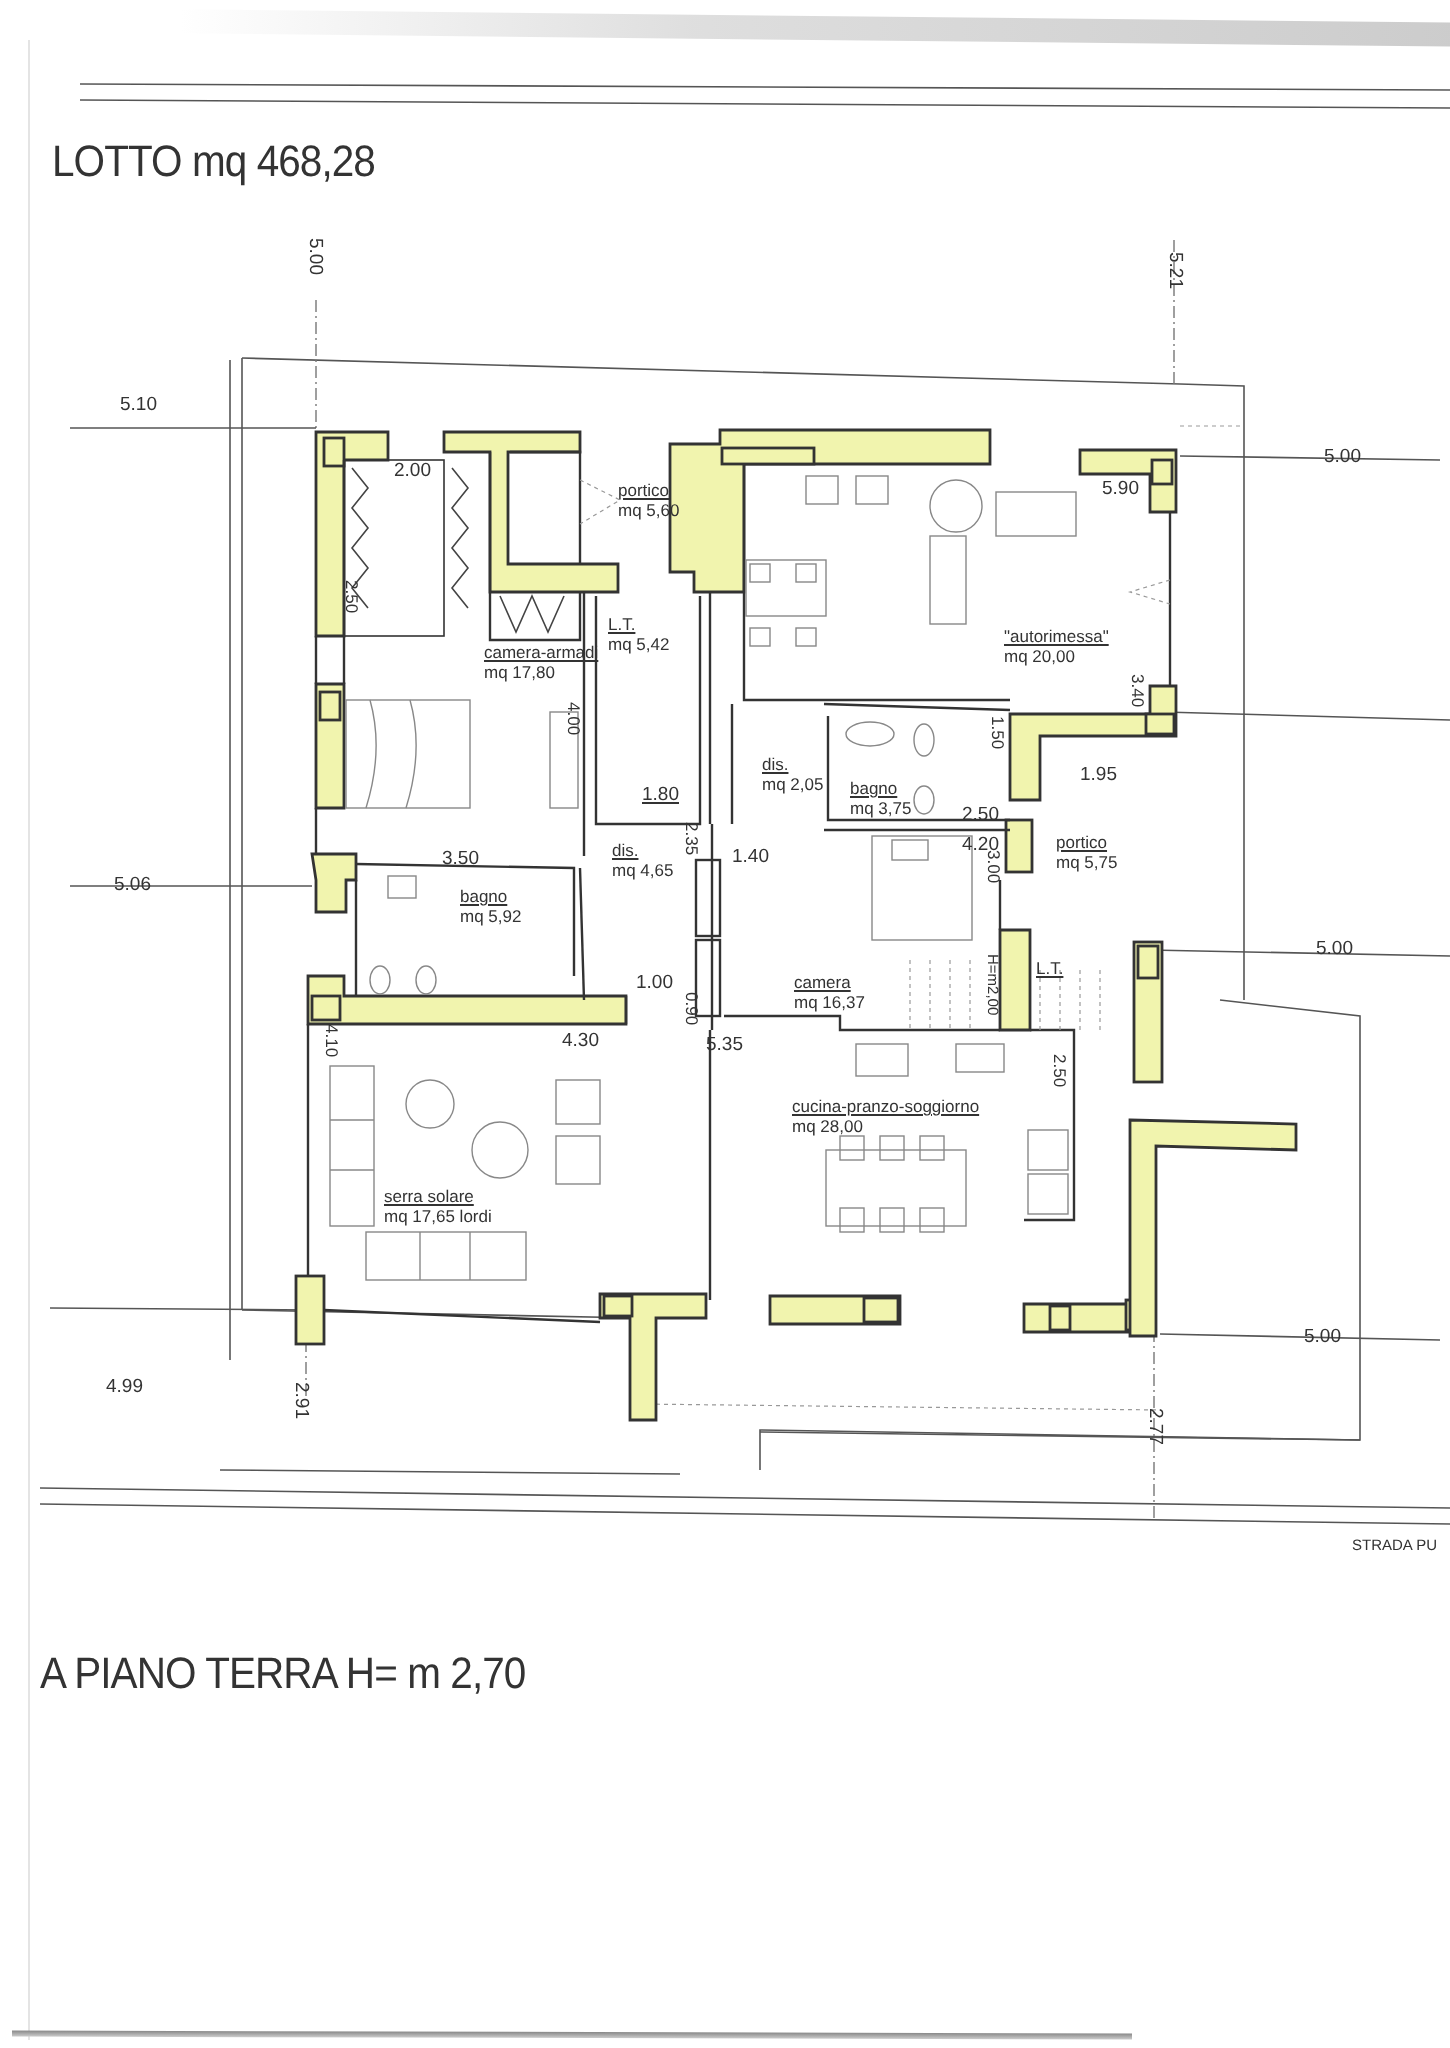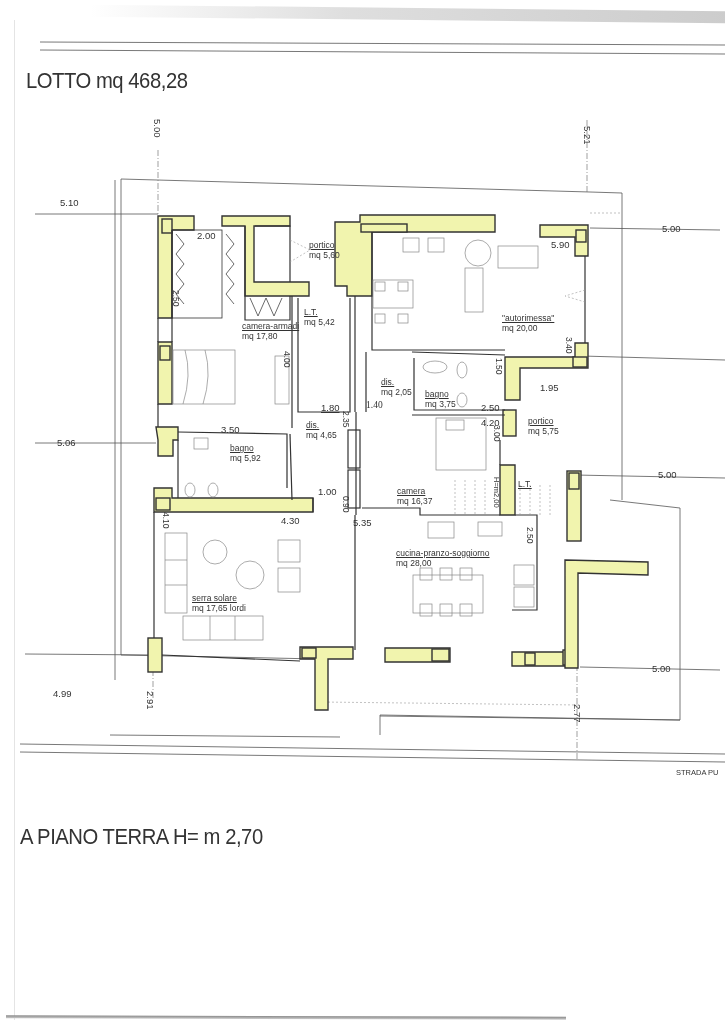--- a/index.html
+++ b/index.html
@@ -287,28 +287,28 @@
   <div class="dim" style="left:662px;top:224px;">5.00</div>
   <div class="dim" style="left:658px;top:470px;">5.00</div>
   <div class="dim" style="left:652px;top:664px;">5.00</div>
   <div class="dim v" style="left:155px;top:691px;">2.91</div>
   <div class="dim v" style="left:582px;top:704px;">2.77</div>
 
   <div class="dim" style="left:197px;top:231px;">2.00</div>
   <div class="dim v sm" style="left:181px;top:290px;">2.50</div>
   <div class="dim v sm" style="left:292px;top:351px;">4.00</div>
   <div class="dim" style="left:221px;top:425px;">3.50</div>
-  <div class="dim" style="left:321px;top:403px;text-decoration:underline;">1.80</div>
+  <div class="dim" style="left:321px;top:393px;text-decoration:underline;">1.80</div>
   <div class="dim v sm" style="left:351px;top:411px;">2.35</div>
   <div class="dim" style="left:318px;top:487px;">1.00</div>
   <div class="dim v sm" style="left:351px;top:496px;">0.90</div>
   <div class="dim" style="left:281px;top:516px;">4.30</div>
   <div class="dim v sm" style="left:171px;top:512px;">4.10</div>
   <div class="dim" style="left:353px;top:518px;">5.35</div>
-  <div class="dim" style="left:366px;top:400px;font-family:Liberation Serif, serif;">1.40</div>
+  <div class="dim" style="left:366px;top:424px;">1.40</div>
   <div class="dim" style="left:551px;top:240px;">5.90</div>
   <div class="dim v sm" style="left:574px;top:337px;">3.40</div>
   <div class="dim v sm" style="left:504px;top:358px;">1.50</div>
   <div class="dim" style="left:540px;top:383px;">1.95</div>
   <div class="dim" style="left:481px;top:403px;">2.50</div>
   <div class="dim" style="left:481px;top:418px;">4.20</div>
   <div class="dim v sm" style="left:502px;top:425px;">3.00</div>
   <div class="dim v sm" style="left:501px;top:477px;font-size:7.5px;">H=m2,00</div>
   <div class="dim v sm" style="left:535px;top:527px;">2.50</div>
 </div>

